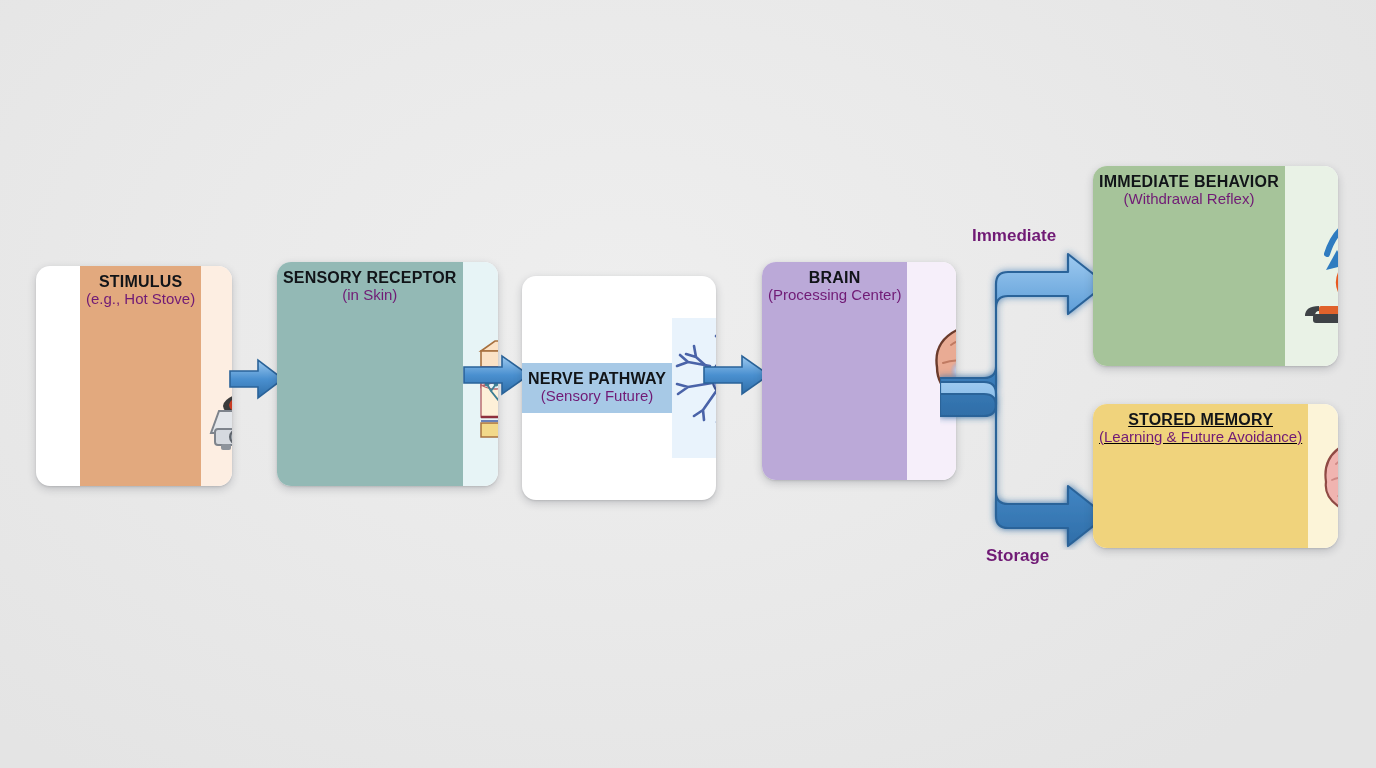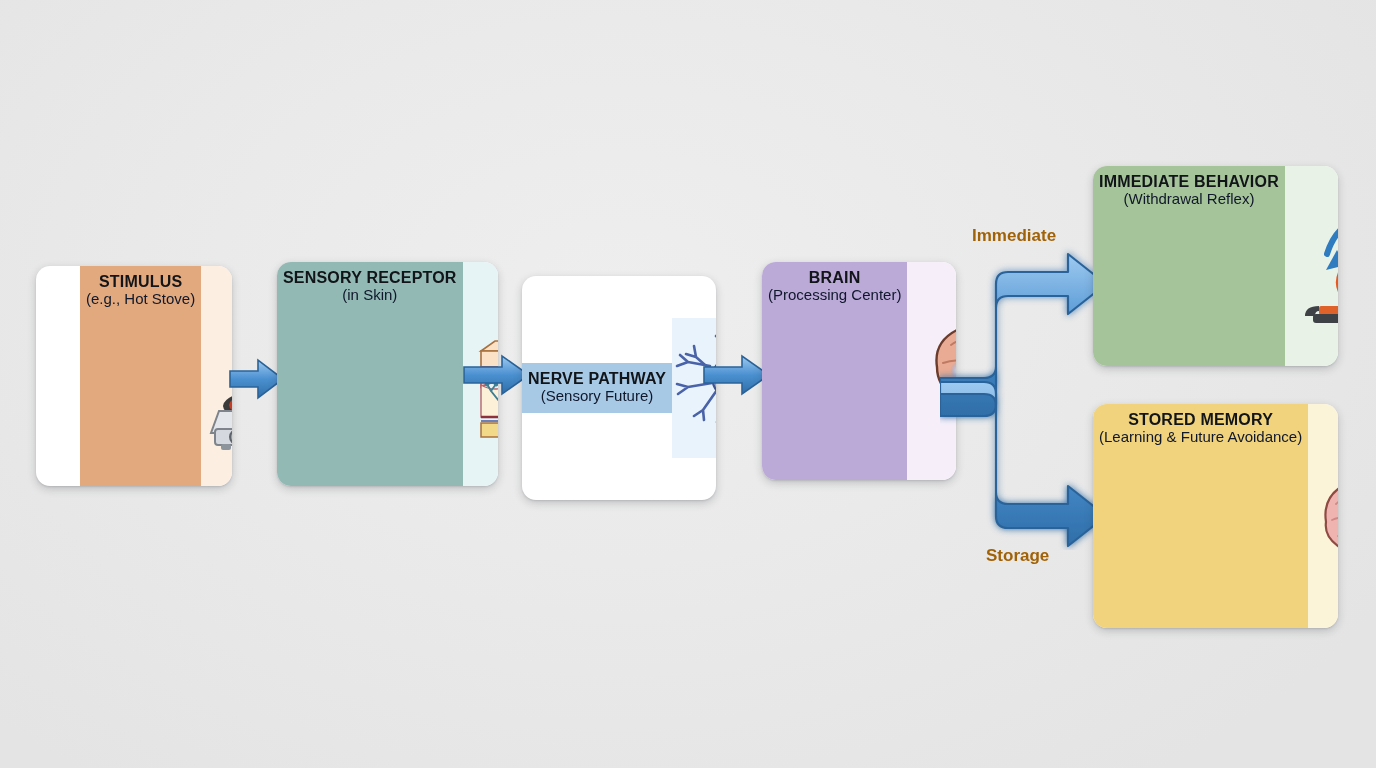--- a/index.html
+++ b/index.html
@@ -37,21 +37,21 @@
     font-size: 16px;
     font-weight: bold;
     color: #111418;
     letter-spacing: .2px;
     display: block;
     white-space: nowrap;
   }
   .node-sub {
     font-size: 15px;
     font-weight: normal;
-    color: #0f172a;
+    color: #701a75;
     display: block;
     white-space: nowrap;
   }
   .node-body {
     flex: 1 1 auto;
     position: relative;
     display: flex;
     align-items: center;
     justify-content: center;
   }
@@ -70,41 +70,41 @@
   .n-behavior  .node-body   { background: #e9f2e6; }
   .n-memory    .node-header { background: #f0d37c; }
   .n-memory    .node-body   { background: #fcf4d8; }
 
   
   .n-stimulus { left: 36px;   top: 266px; width: 196px; height: 220px; }
   .n-receptor { left: 277px;  top: 262px; width: 221px; height: 224px; }
   .n-nerve    { left: 522px;  top: 276px; width: 194px; height: 224px; align-items: center; }
   .n-brain    { left: 762px;  top: 262px; width: 194px; height: 218px; }
   .n-behavior { left: 1093px; top: 166px; width: 245px; height: 200px; }
-  .n-memory   { left: 1093px; top: 404px; width: 245px; height: 224px; }
+  .n-memory   { left: 1093px; top: 404px; width: 245px; height: 144px; text-decoration: underline; }
 
   
   .connector { position: absolute; }
   .c1 { left: 228px; top: 356px; width: 58px; height: 46px; }
   .c2 { left: 462px; top: 352px; width: 70px; height: 46px; }
   .c3 { left: 702px; top: 352px; width: 70px; height: 46px; }
 
   
   .branch {
     position: absolute;
     left: 940px; top: 210px;
     width: 180px; height: 340px;
   }
 
   
   .branch-label {
     position: absolute;
     font-size: 17px;
     font-weight: bold;
-    color: #a16207;
+    color: #701a75;
     white-space: nowrap;
   }
   .lbl-immediate { left: 972px; top: 226px; }
   .lbl-storage   { left: 986px; top: 523px; margin-top: 23px; }
 </style>
 </head>
 <body>
 
 <div id="stage">
 

